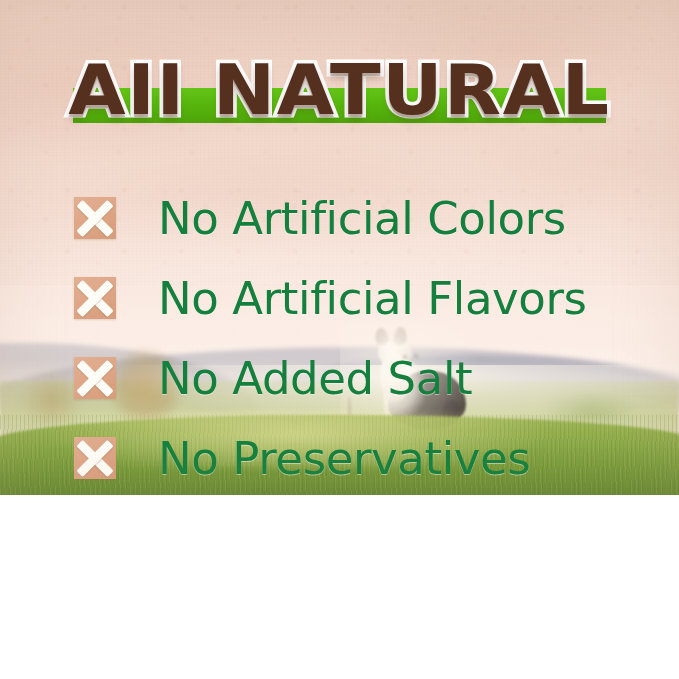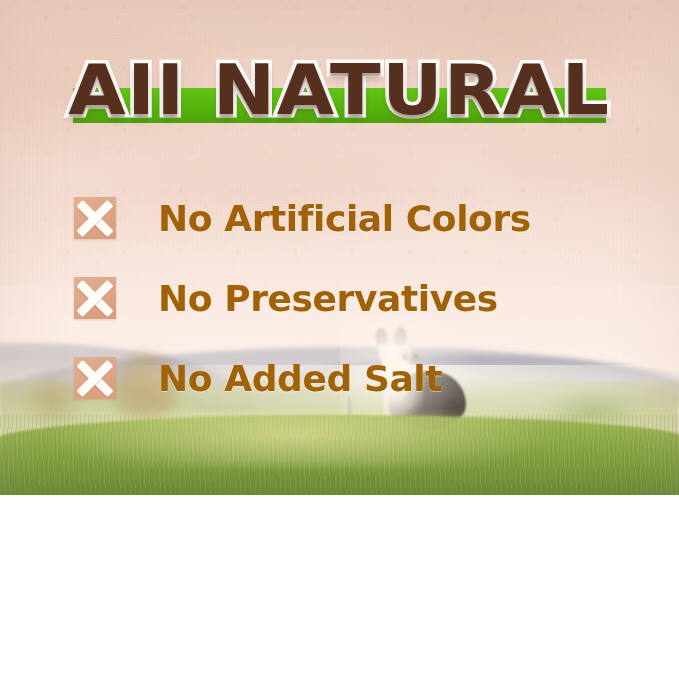--- a/index.html
+++ b/index.html
@@ -403,24 +403,24 @@
     background: #fffdf8;
     border-radius: 2px;
     box-shadow: 0 1px 1px rgba(150,100,76,0.25);
   }
   .xbox::before { transform: rotate(45deg); }
   .xbox::after  { transform: rotate(-45deg); }
 
   .item-label {
     margin-left: 42px;
     font-family: "DejaVu Sans", sans-serif;
-    font-weight: bold;
-    font-size: 36px;
+    font-weight: normal;
+    font-size: 45px;
     letter-spacing: -0.4px;
-    color: #a16207;
+    color: #15803d;
     text-shadow: 0 1px 0 rgba(255,255,255,0.45);
     white-space: nowrap;
   }
 
   .vignette {
     position: absolute;
     inset: 0;
     pointer-events: none;
     box-shadow: inset 0 0 70px rgba(190,150,130,0.18);
   }
@@ -477,27 +477,31 @@
     <div class="title-text">AII NATURAL</div>
   </div>
 
   <div class="list">
 
     <div class="list-item">
       <div class="xbox"></div>
       <div class="item-label">No Artificial Colors</div>
     </div>
 
+    <div class="list-item">
+      <div class="xbox"></div>
+      <div class="item-label">No Artificial Flavors</div>
+    </div>
+
+    <div class="list-item">
+      <div class="xbox"></div>
+      <div class="item-label">No Added Salt</div>
+    </div>
 
     <div class="list-item">
       <div class="xbox"></div>
       <div class="item-label">No Preservatives</div>
     </div>
 
-    <div class="list-item">
-      <div class="xbox"></div>
-      <div class="item-label">No Added Salt</div>
-    </div>
-
   </div>
 
   <div class="vignette"></div>
 </div>
 
 </body></html>

